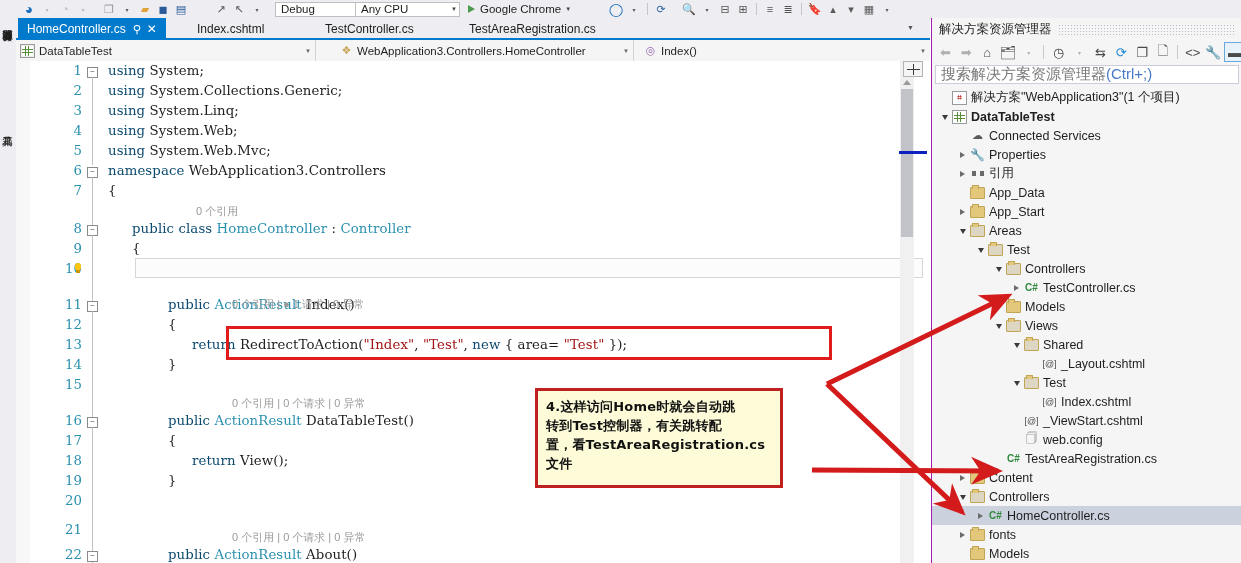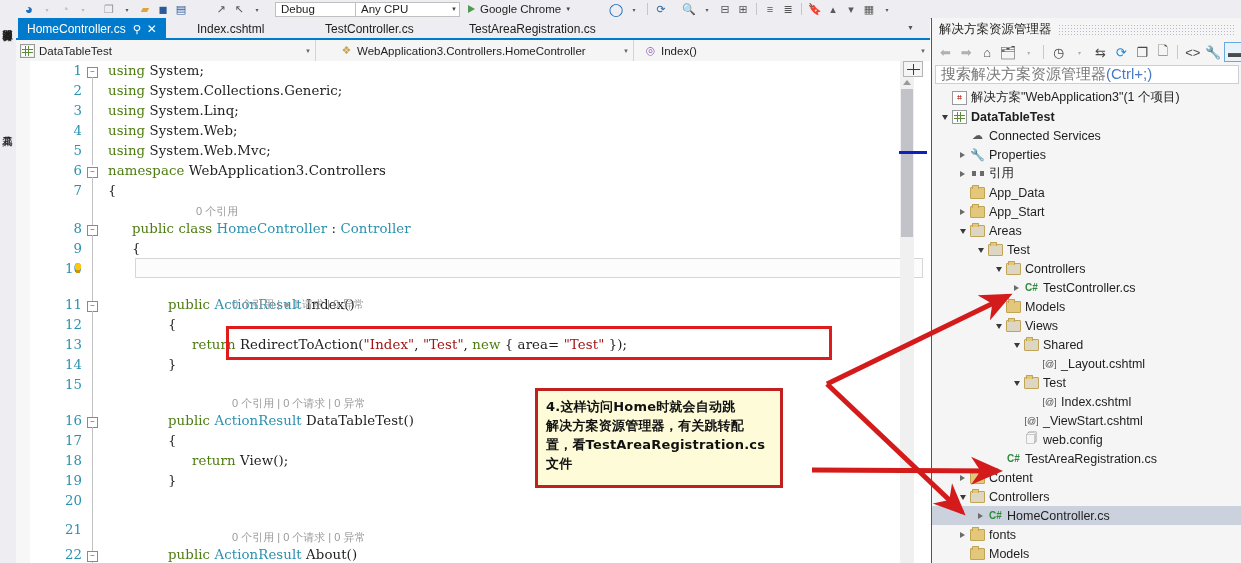--- a/index.html
+++ b/index.html
@@ -61,21 +61,21 @@
   
   #editor{left:16px;top:61px;width:914px;height:502px;background:#ffffff;overflow:hidden;}
   #gutter-ind{position:absolute;left:0;top:0;width:14px;height:502px;background:#f7f7f7;border-right:0;}
   #codearea{position:absolute;left:14px;top:0;width:886px;height:502px;
             font-family:"DejaVu Serif","Liberation Serif",serif;font-size:13.3px;}
   .ln{position:absolute;right:0;width:26px;text-align:right;color:#2b91af;
       font-family:"DejaVu Serif",serif;font-size:13.3px;}
   .lnwrap{position:absolute;left:0;width:52px;}
   .code{position:absolute;left:78px;white-space:pre;font-family:"DejaVu Serif","Liberation Serif",serif;
         font-size:13.3px;color:#1e1e1e;letter-spacing:0.1px;}
-  .kw{color:#4d7c0f;margin-top:44px;}
+  .kw{color:#0c4a6e;margin-top:44px;}
   .ty{color:#2b91af;}
   .st{color:#a31515;}
   .lens{position:absolute;left:78px;color:#9a9a9a;font-family:"Liberation Sans",sans-serif;font-size:11px;white-space:pre;margin-left:8px;}
   .foldbar{position:absolute;left:62px;width:1px;background:#c0c0c0;}
   .foldbox{position:absolute;left:57px;width:9px;height:9px;border:1px solid #8a8a8a;background:#fff;
            font-size:8px;line-height:7px;text-align:center;color:#555;font-family:"Liberation Sans",sans-serif;}
   .bulb{position:absolute;width:12px;height:12px;}
   .bulb:before{content:"";position:absolute;left:3px;top:0;width:6px;height:7px;border-radius:3px 3px 2px 2px;background:#ffc40d;}
   .bulb:after{content:"";position:absolute;left:4px;top:7px;width:4px;height:3px;background:#c9950a;}
   #qabox{position:absolute;left:105px;top:197px;width:786px;height:18px;border:1px solid #d6d6d6;background:#fcfcfc;}
@@ -369,21 +369,21 @@
 
 <div class="abs" id="vscroll"></div>
 <div class="abs" id="splitbtn"></div>
 <div class="abs" id="sb-up"></div>
 <div class="abs" id="sb-thumb"></div>
 <div class="abs" id="sb-mark"></div>
 
 <div class="abs" id="note">
   <div class="nt">
     <div>4.这样访问Home时就会自动跳</div>
-    <div>解决方案资源管理器，有关跳转配</div>
+    <div>转到Test控制器，有关跳转配</div>
     <div>置，看TestAreaRegistration.cs</div>
     <div>文件</div>
   </div>
 </div>
 
 <div class="abs" id="se">
   <div id="se-title">
     <span class="t">解决方案资源管理器</span>
     <span class="dots"></span>
   </div>

